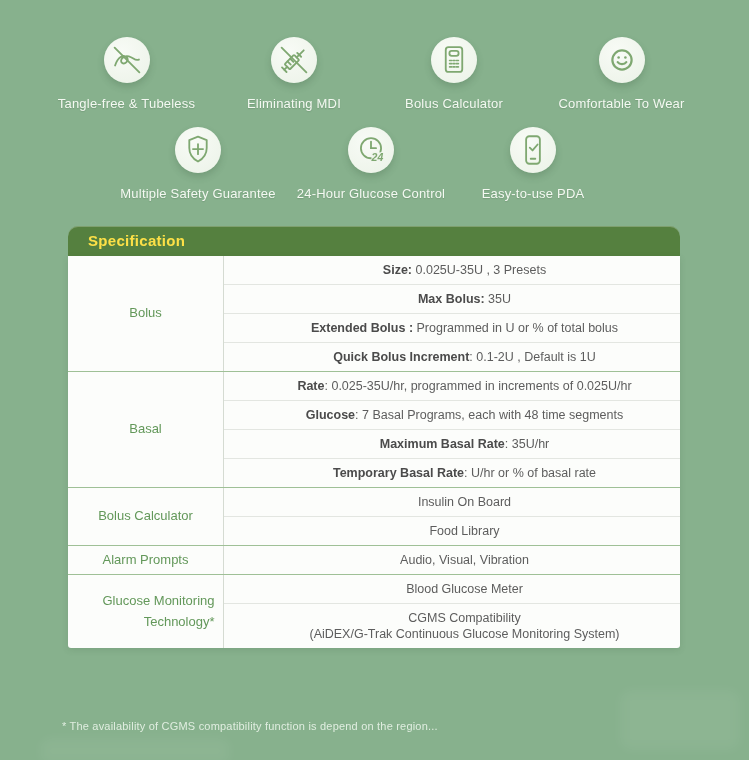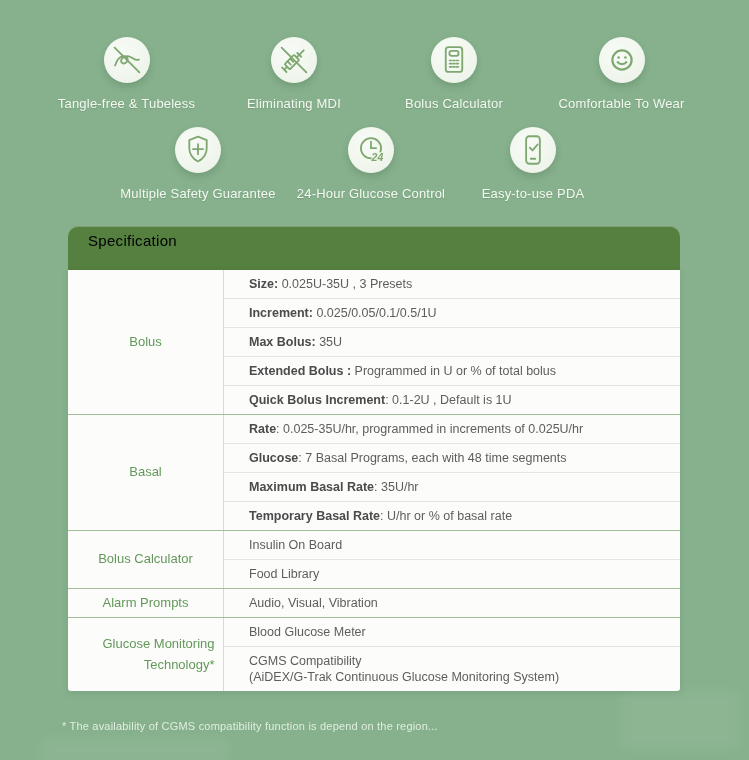--- a/index.html
+++ b/index.html
@@ -24,41 +24,41 @@
   }
   .circle svg{width:44px;height:44px;display:block;}
   .flabel{
     margin-top:13px;font-size:13px;font-weight:normal;color:#f4f9f2;
     white-space:nowrap;letter-spacing:.2px;text-shadow:0 1px 1px rgba(70,100,70,.25);
   }
 
   
   .spec{position:absolute;left:68px;top:226px;width:612px;}
   .spec-header{
-    height:44px;line-height:30px;background:#55803f;color:#000000;
-    font-size:15px;font-weight:normal;letter-spacing:.3px;
+    height:30px;line-height:30px;background:#55803f;color:#fde047;
+    font-size:15px;font-weight:bold;letter-spacing:.3px;
     padding-left:20px;border-radius:10px 10px 0 0;
     box-shadow:0 1px 0 rgba(255,255,255,.25) inset;
   }
   .spec-body{
     background:#fcfdfb;border-radius:0 0 3px 3px;
     box-shadow:0 2px 6px rgba(52,84,54,.15);
   }
   .section{display:flex;border-top:1px solid #9fc096;}
   .section:first-child{border-top:none;}
   .sec-label{
     width:155px;flex:none;display:flex;align-items:center;justify-content:center;
     color:#63985a;font-size:13px;text-align:center;
   }
   .sec-label span{display:inline-block;max-width:138px;text-align:right;line-height:1.55;}
   .sec-label span.short{text-align:center;}
   .sec-cells{flex:1;border-left:1px solid #d5dbd2;min-width:0;}
   .cell{
     padding:6px 0 6px 25px;border-top:1px solid #e3e6e1;
-    font-size:12.5px;color:#5d5d5d;line-height:16px;
+    font-size:12.5px;color:#5d5d5d;line-height:16px;text-align:center;
   }
   .cell:first-child{border-top:none;}
   .cell b{color:#4b4b4b;font-weight:bold;}
 
   
   .footnote{
     position:absolute;left:62px;top:720px;
     font-size:11px;color:rgba(240,248,238,.85);letter-spacing:.2px;
   }
 
@@ -186,23 +186,20 @@
     <div class="spec-body">
         <div class="section">
           <div class="sec-label">
             <span class="short">Bolus</span>
           </div>
           <div class="sec-cells">
             <div class="cell">
               <div class="line"><b>Size:</b><span> 0.025U-35U , 3 Presets</span></div>
             </div>
             <div class="cell">
-              <div class="line"><b>Increment:</b><span> 0.025/0.05/0.1/0.5/1U</span></div>
-            </div>
-            <div class="cell">
               <div class="line"><b>Max Bolus:</b><span> 35U</span></div>
             </div>
             <div class="cell">
               <div class="line"><b>Extended Bolus :</b><span> Programmed in U or % of total bolus</span></div>
             </div>
             <div class="cell">
               <div class="line"><b>Quick Bolus Increment</b><span>:  0.1-2U ,  Default is 1U</span></div>
             </div>
           </div>
         </div>

